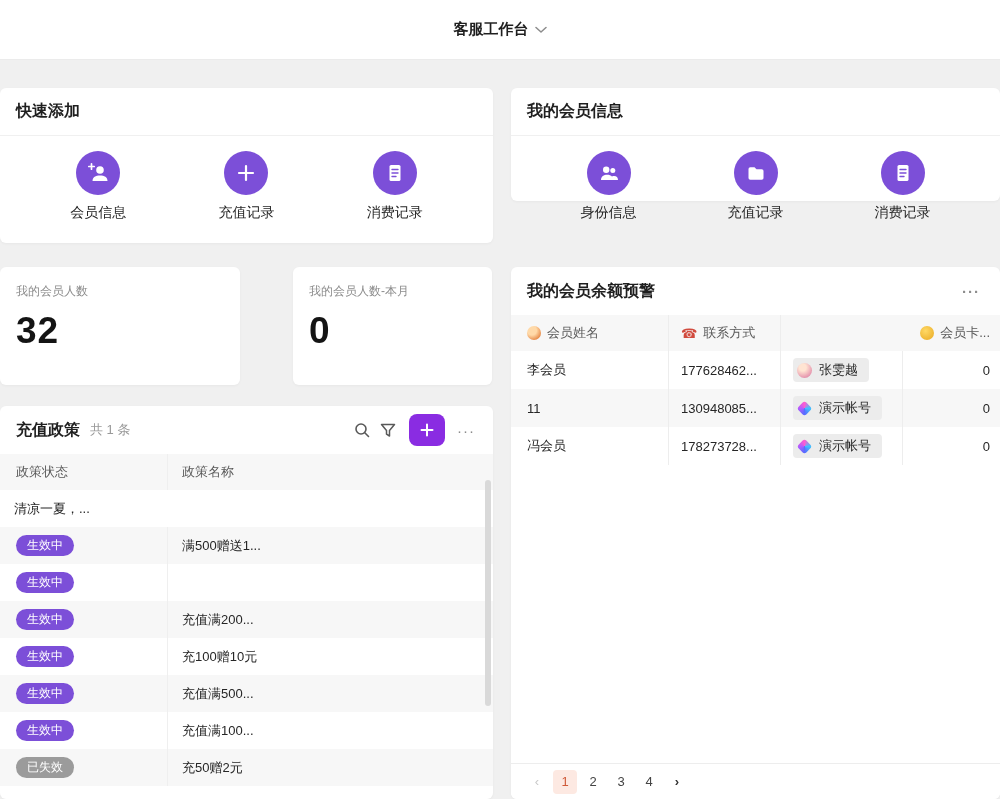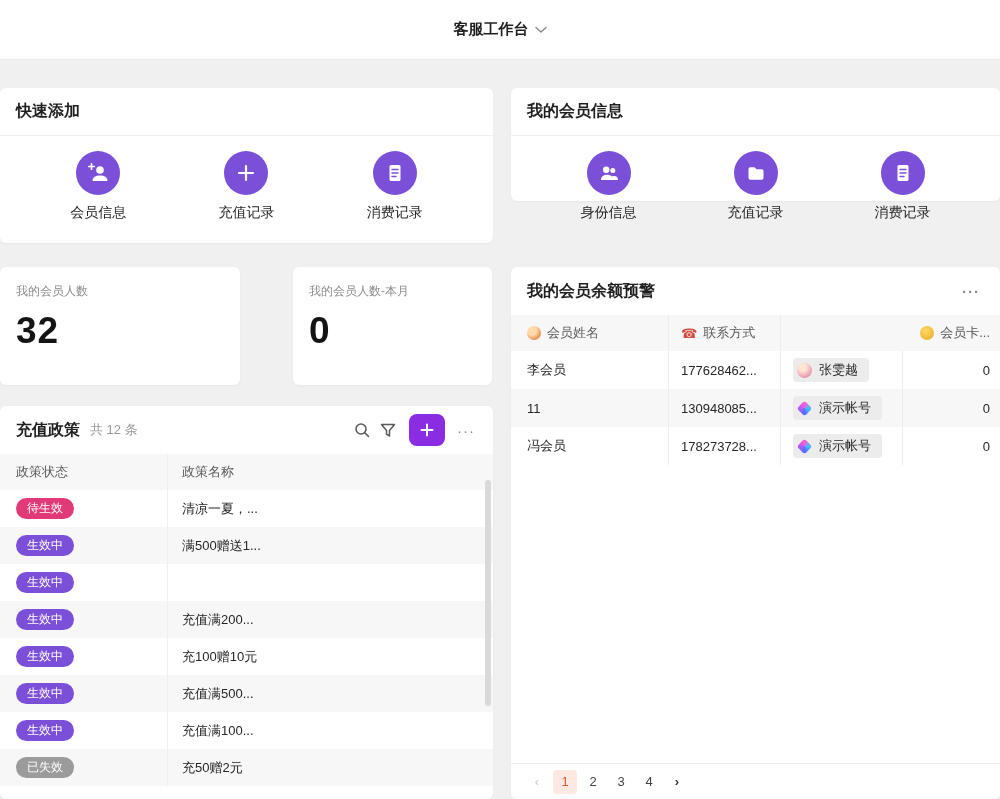--- a/index.html
+++ b/index.html
@@ -189,21 +189,21 @@
   <div class="stat-value">32</div>
 </section>
 <section class="card" id="stat-2">
   <div class="stat-label">我的会员人数-本月</div>
   <div class="stat-value">0</div>
 </section>
 
 <section class="card" id="policy">
   <div class="policy-header">
     <span class="policy-title">充值政策</span>
-    <span class="policy-count">共 12 条</span>
+    <span class="policy-count">共 1 条</span>
     <span class="tool-icon">
       <svg width="18" height="18" viewBox="0 0 18 18">
         <circle cx="8" cy="8" r="5" fill="none" stroke="#595959" stroke-width="1.6"></circle>
         <path d="M11.8 11.8l3.7 3.7" stroke="#595959" stroke-width="1.6" stroke-linecap="round"></path>
       </svg>
     </span>
     <span class="tool-icon">
       <svg width="18" height="18" viewBox="0 0 18 18">
         <path d="M2.5 3.5h13l-5 6v5.5l-3-1.8V9.5z" fill="none" stroke="#595959" stroke-width="1.5" stroke-linejoin="round"></path>
       </svg>
@@ -214,23 +214,20 @@
       </svg>
     </button>
     <span class="more-dots">···</span>
   </div>
   <div class="p-thead">
     <div class="p-col-status">政策状态</div>
     <div class="p-col-name">政策名称</div>
   </div>
   <div class="p-rows">
     <div class="p-row">
-      <div class="p-col-status">
-          <span class="badge pending">待生效</span>
-        </div>
       <div class="p-col-name">清凉一夏，...</div>
     </div>
     <div class="p-row">
       <div class="p-col-status">
           <span class="badge active">生效中</span>
         </div>
       <div class="p-col-name">满500赠送1...</div>
     </div>
     <div class="p-row">
       <div class="p-col-status">

